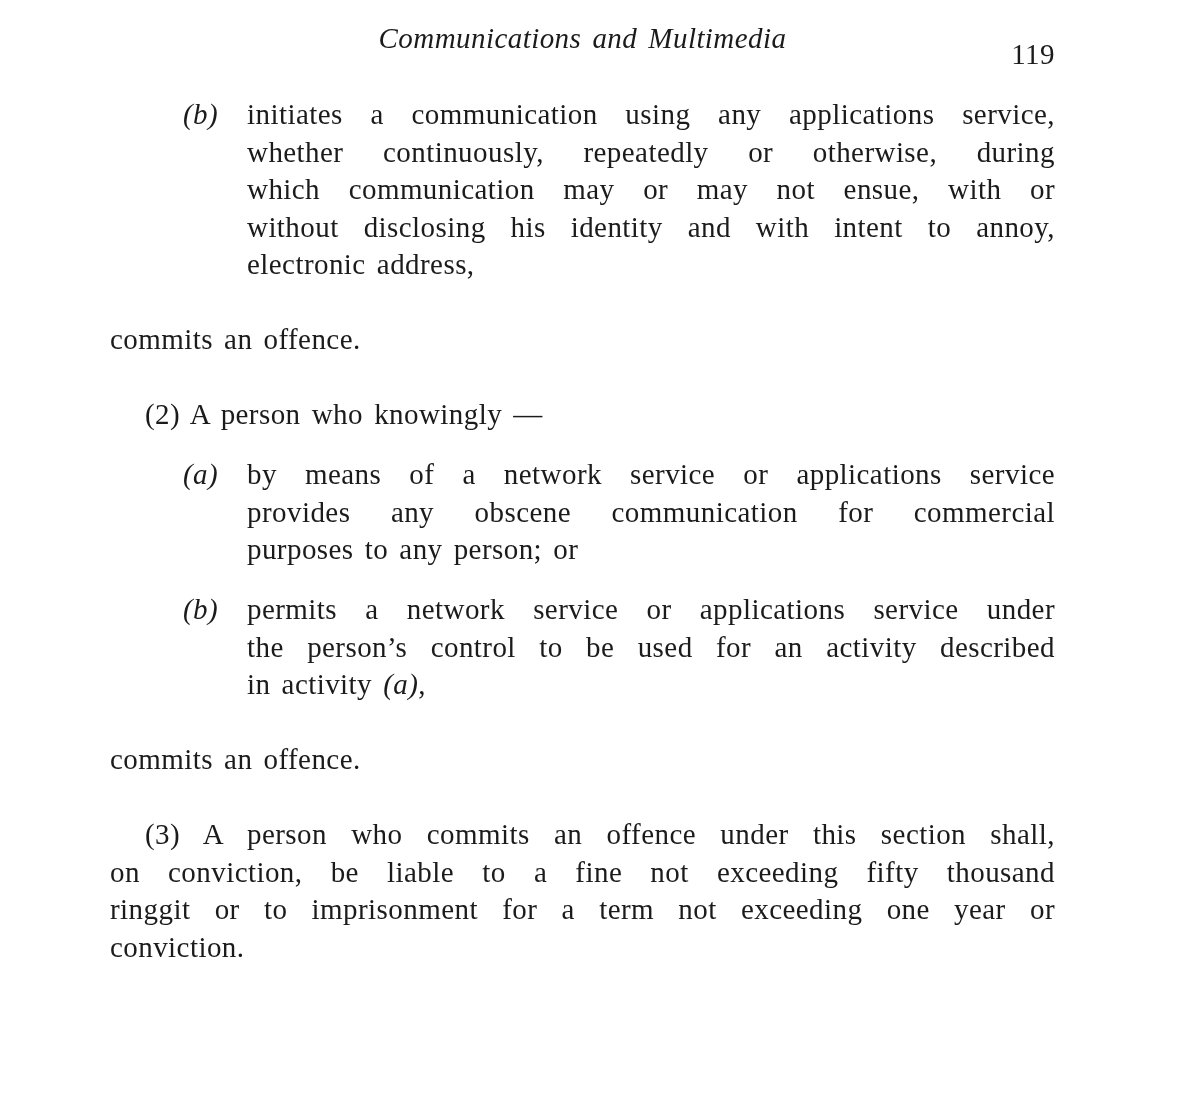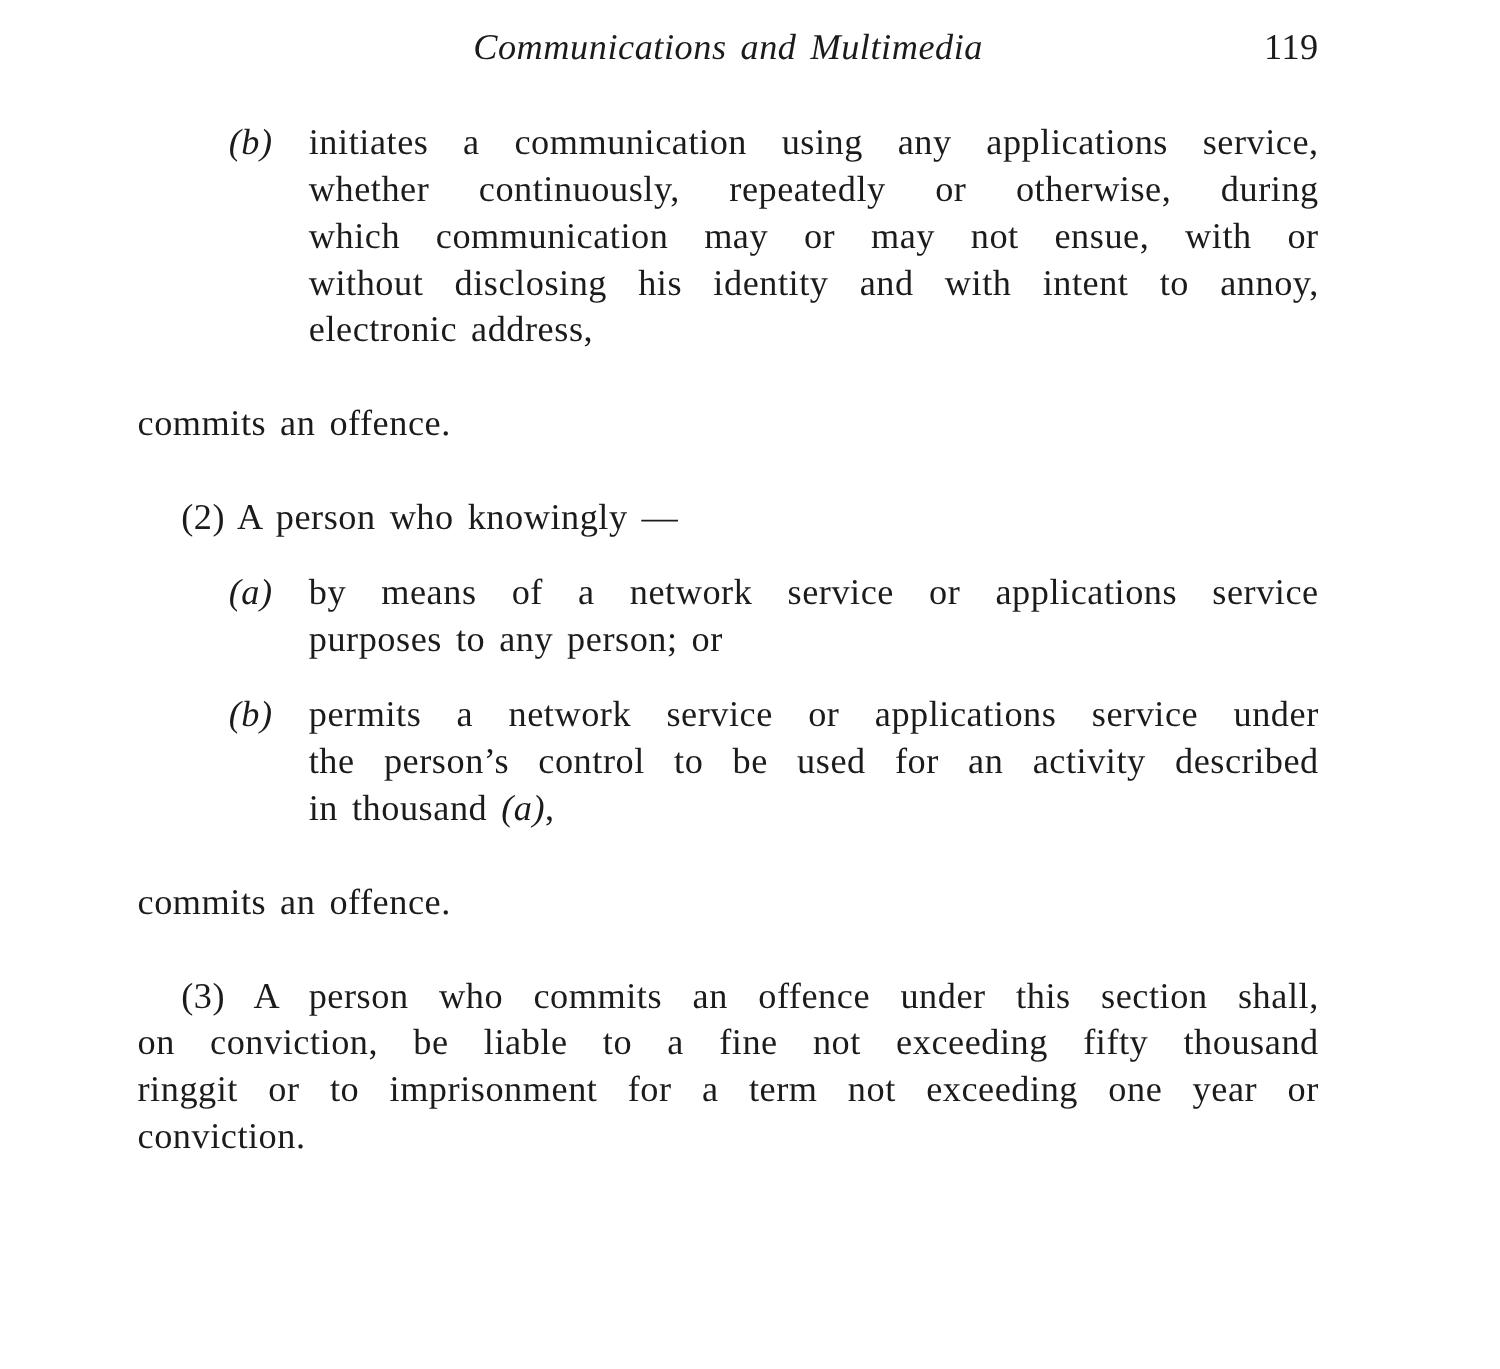--- a/index.html
+++ b/index.html
@@ -27,21 +27,21 @@
     height: 38px;
     margin-bottom: 38px;
   }
   .running-title {
     text-align: center;
     font-style: italic;
   }
   .page-number {
     position: absolute;
     right: 0;
-    top: 0;
+    top: 16px;
     font-style: normal;
   }
   
   .clause {
     position: relative;
     padding-left: 137px;
   }
   .clause .clause-label {
     position: absolute;
     left: 73px;
@@ -93,30 +93,31 @@
   </div>
 
   <div class="flush mb-line">commits an offence.</div>
 
   <div class="flush subsec mb-half">(2) A person who knowingly —</div>
 
   <div class="clause mb-half">
     <span class="clause-label">(a)</span>
     <div class="clause-text">
       <div class="jl">by means of a network service or applications service</div>
+      <div class="jl">provides any obscene communication for commercial</div>
       <div class="jl jl-last">purposes to any person; or</div>
     </div>
   </div>
 
   <div class="clause mb-line">
     <span class="clause-label">(b)</span>
     <div class="clause-text">
       <div class="jl">permits a network service or applications service under</div>
       <div class="jl">the person’s control to be used for an activity described</div>
-      <div class="jl jl-last"><span>in thousand </span><span class="italic-ref">(a)</span><span>,</span></div>
+      <div class="jl jl-last"><span>in activity </span><span class="italic-ref">(a)</span><span>,</span></div>
     </div>
   </div>
 
   <div class="flush mb-line">commits an offence.</div>
 
   <div class="subsec3">
     <div class="jl jl-first">(3) A person who commits an offence under this section shall,</div>
     <div class="jl">on conviction, be liable to a fine not exceeding fifty thousand</div>
     <div class="jl">ringgit or to imprisonment for a term not exceeding one year or</div>
     <div class="jl jl-last">conviction.</div>

